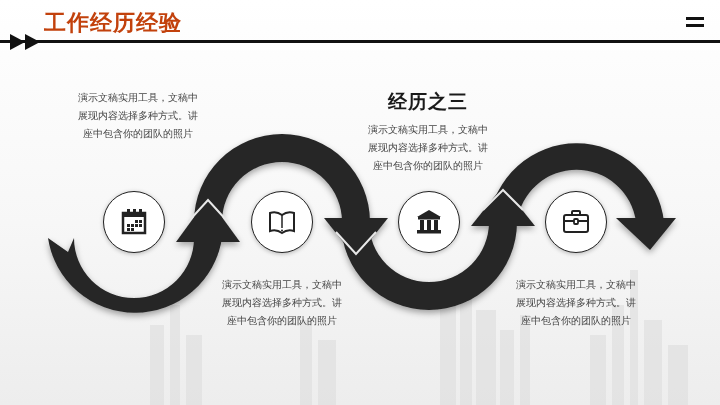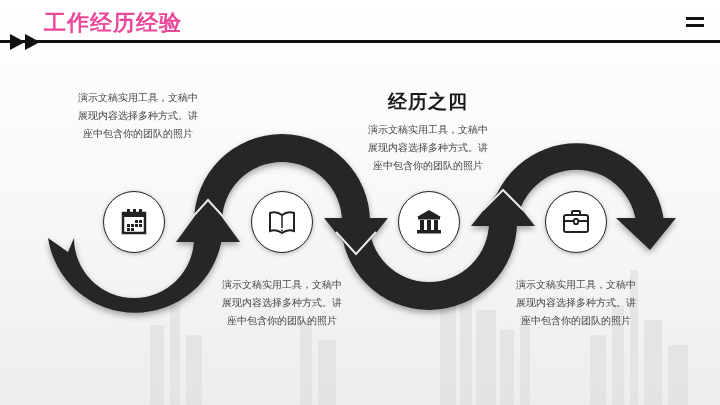--- a/index.html
+++ b/index.html
@@ -5,21 +5,21 @@
   html, body { margin: 0; padding: 0; }
   body {
     width: 720px; height: 405px; overflow: hidden; position: relative;
     background: linear-gradient(180deg, #ffffff 0%, #f7f7f7 55%, #ededed 100%);
     font-family: "DejaVu Sans", "Liberation Sans", sans-serif;
     color: #222;
   }
   .skyline { position: absolute; left: 0; bottom: 0; width: 720px; height: 140px; }
   .header-title {
     position: absolute; left: 44px; top: 8px;
-    font-size: 22px; font-weight: bold; letter-spacing: 1px; color: #ec4899;
+    font-size: 22px; font-weight: bold; letter-spacing: 1px; color: #c2410c;
   }
   .header-rule {
     position: absolute; left: 0; top: 40px; width: 720px; height: 3px; background: #111;
   }
   .header-arrows { position: absolute; left: 10px; top: 33px; width: 34px; height: 18px; }
   .menu-icon { position: absolute; left: 686px; top: 17px; width: 18px; height: 13px; }
   .menu-icon span { display: block; height: 3px; background: #111; margin-bottom: 4px; }
   .flow { position: absolute; left: 0; top: 0; width: 720px; height: 405px; }
   .node {
     position: absolute; width: 62px; height: 62px; border-radius: 50%;
@@ -154,21 +154,21 @@
 
 <div class="block" style="left:212px; top:276px;">
   <div class="desc">
     <div>演示文稿实用工具，文稿中</div>
     <div>展现内容选择多种方式。讲</div>
     <div>座中包含你的团队的照片</div>
   </div>
 </div>
 
 <div class="block" style="left:358px; top:89px;">
-  <div class="title">经历之四</div>
+  <div class="title">经历之三</div>
   <div class="desc">
     <div>演示文稿实用工具，文稿中</div>
     <div>展现内容选择多种方式。讲</div>
     <div>座中包含你的团队的照片</div>
   </div>
 </div>
 
 <div class="block" style="left:506px; top:276px;">
   <div class="desc">
     <div>演示文稿实用工具，文稿中</div>

